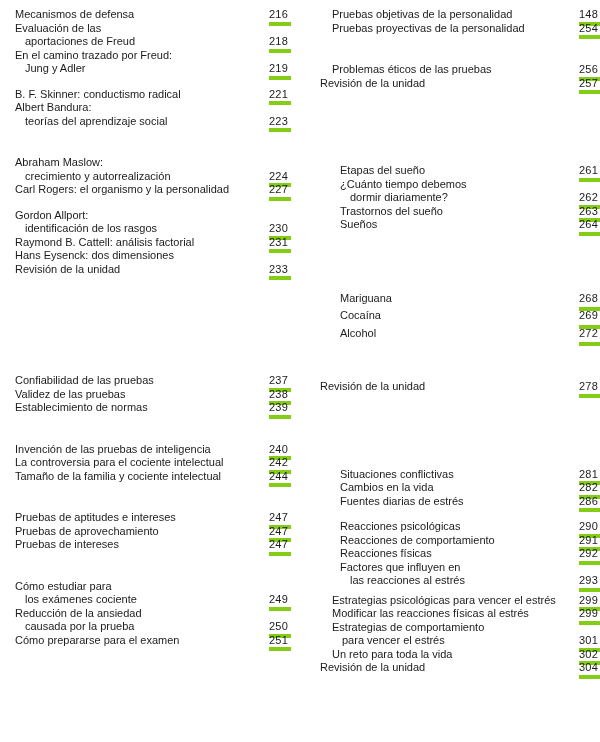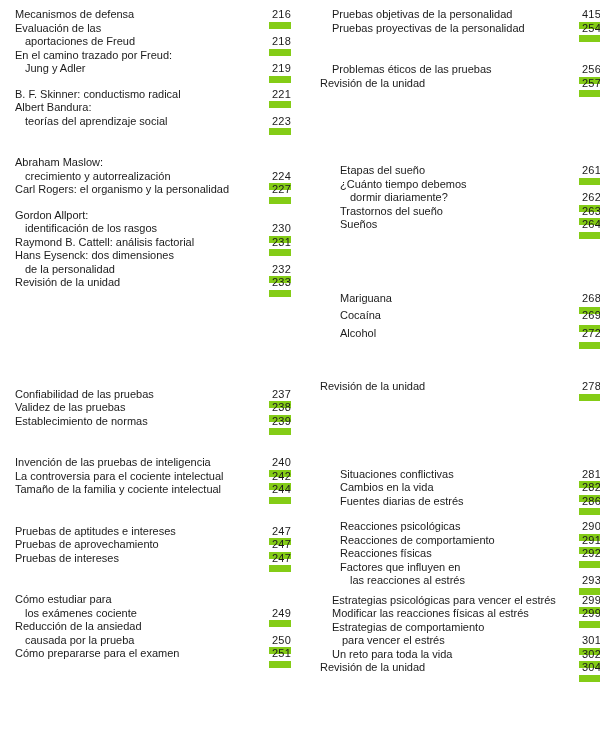--- a/index.html
+++ b/index.html
@@ -40,22 +40,22 @@
   }
   .loose .line { height: 17.5px; line-height: 17.5px; }
 
   
   .entry .line + .line { padding-left: 10px; }
 
   .text { flex: 1 1 auto; overflow: hidden; }
   .pagenum {
     flex: 0 0 auto;
     min-width: 22px;
-    text-align: right;
-    border-bottom: 7px solid #84cc16;
+    text-align: left;
+    border-bottom: 4px solid #84cc16;
     letter-spacing: 0.2px;
   }
 </style>
 </head>
 <body>
 
 <div class="page">
   <div class="column left">
       <div class="group break-none">
         <div class="entry level-0">
@@ -130,24 +130,20 @@
         <div class="entry level-0">
           <div class="line">
             <span class="text">Raymond B. Cattell: análisis factorial</span>
             <span class="pagenum">231</span>
           </div>
         </div>
         <div class="entry level-0">
           <div class="line">
             <span class="text">Hans Eysenck: dos dimensiones</span>
           </div>
-          <div class="line">
-            <span class="text">de la personalidad</span>
-            <span class="pagenum">232</span>
-          </div>
         </div>
         <div class="entry level-0">
           <div class="line">
             <span class="text">Revisión de la unidad</span>
             <span class="pagenum">233</span>
           </div>
         </div>
       </div>
       <div class="group break-giant">
         <div class="entry level-0">
@@ -234,21 +230,21 @@
             <span class="pagenum">251</span>
           </div>
         </div>
       </div>
     </div>
   <div class="column right">
       <div class="group break-none">
         <div class="entry level-1">
           <div class="line">
             <span class="text">Pruebas objetivas de la personalidad</span>
-            <span class="pagenum">415</span>
+            <span class="pagenum">148</span>
           </div>
         </div>
         <div class="entry level-1">
           <div class="line">
             <span class="text">Pruebas proyectivas de la personalidad</span>
             <span class="pagenum">254</span>
           </div>
         </div>
       </div>
       <div class="group break-medium">

